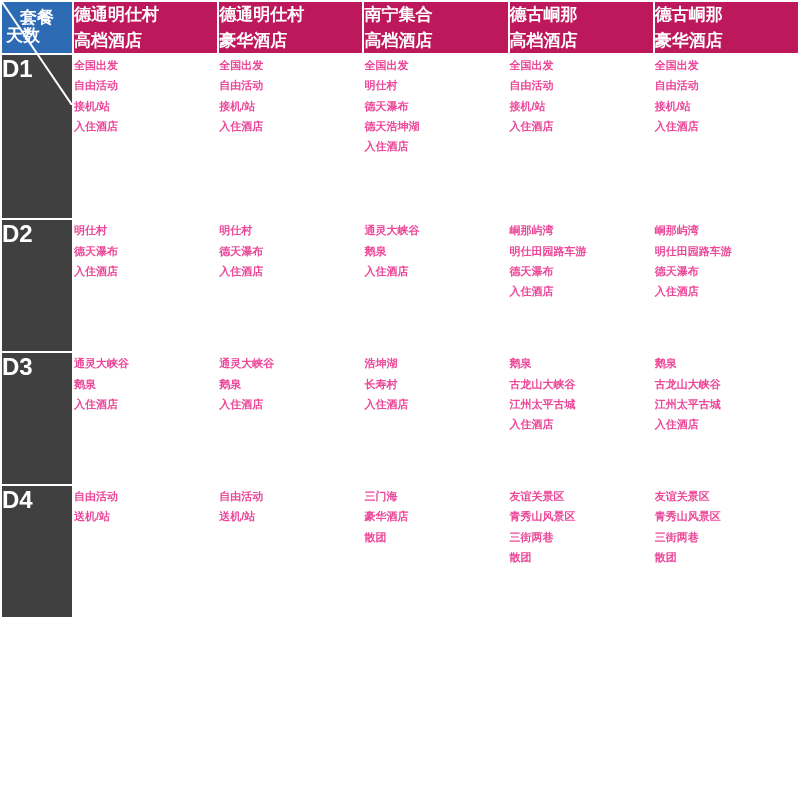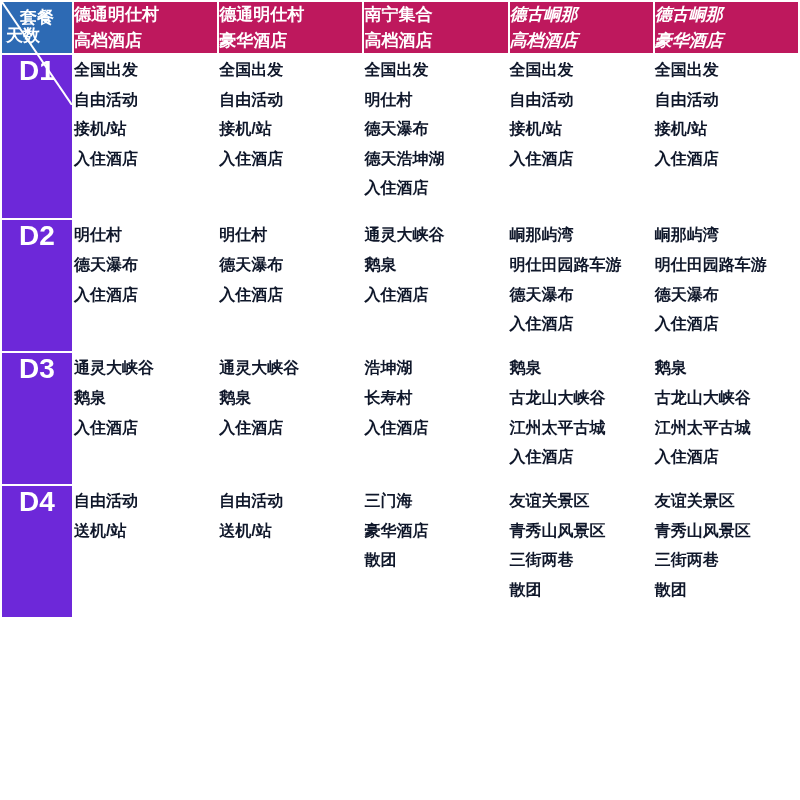--- a/index.html
+++ b/index.html
@@ -56,35 +56,35 @@
   .head-cell {
     background: #be185d;
     color: #ffffff;
     font-weight: bold;
     font-size: 17px;
     text-align: left;
     padding: 14px 0 14px 14px;
     line-height: 1.5;
     white-space: nowrap;
   }
-  .head-cell.wide { padding-left: 18px; font-style: italic; }
+  .head-cell.wide { padding-left: 18px; }
   
   .day-cell {
-    background: #6d28d9;
-    color: #ffffff;
-    font-weight: bold;
-    font-size: 28px;
-    text-align: center;
+    background: #404040;
+    color: #ffffff;
+    font-weight: bold;
+    font-size: 24px;
+    text-align: left;
     vertical-align: middle;
   }
   
   .body-cell {
     background: #ffffff;
-    color: #0f172a;
-    font-size: 16px;
+    color: #ec4899;
+    font-size: 11px;
     font-weight: bold;
     line-height: 1.85;
     padding: 14px 0 10px 14px;
     border: 2px solid #2d6ab4;
   }
   .body-cell .line { white-space: nowrap; }
   .body-cell.pad-more { padding-left: 18px; }
 </style>
 </head>
 <body>

